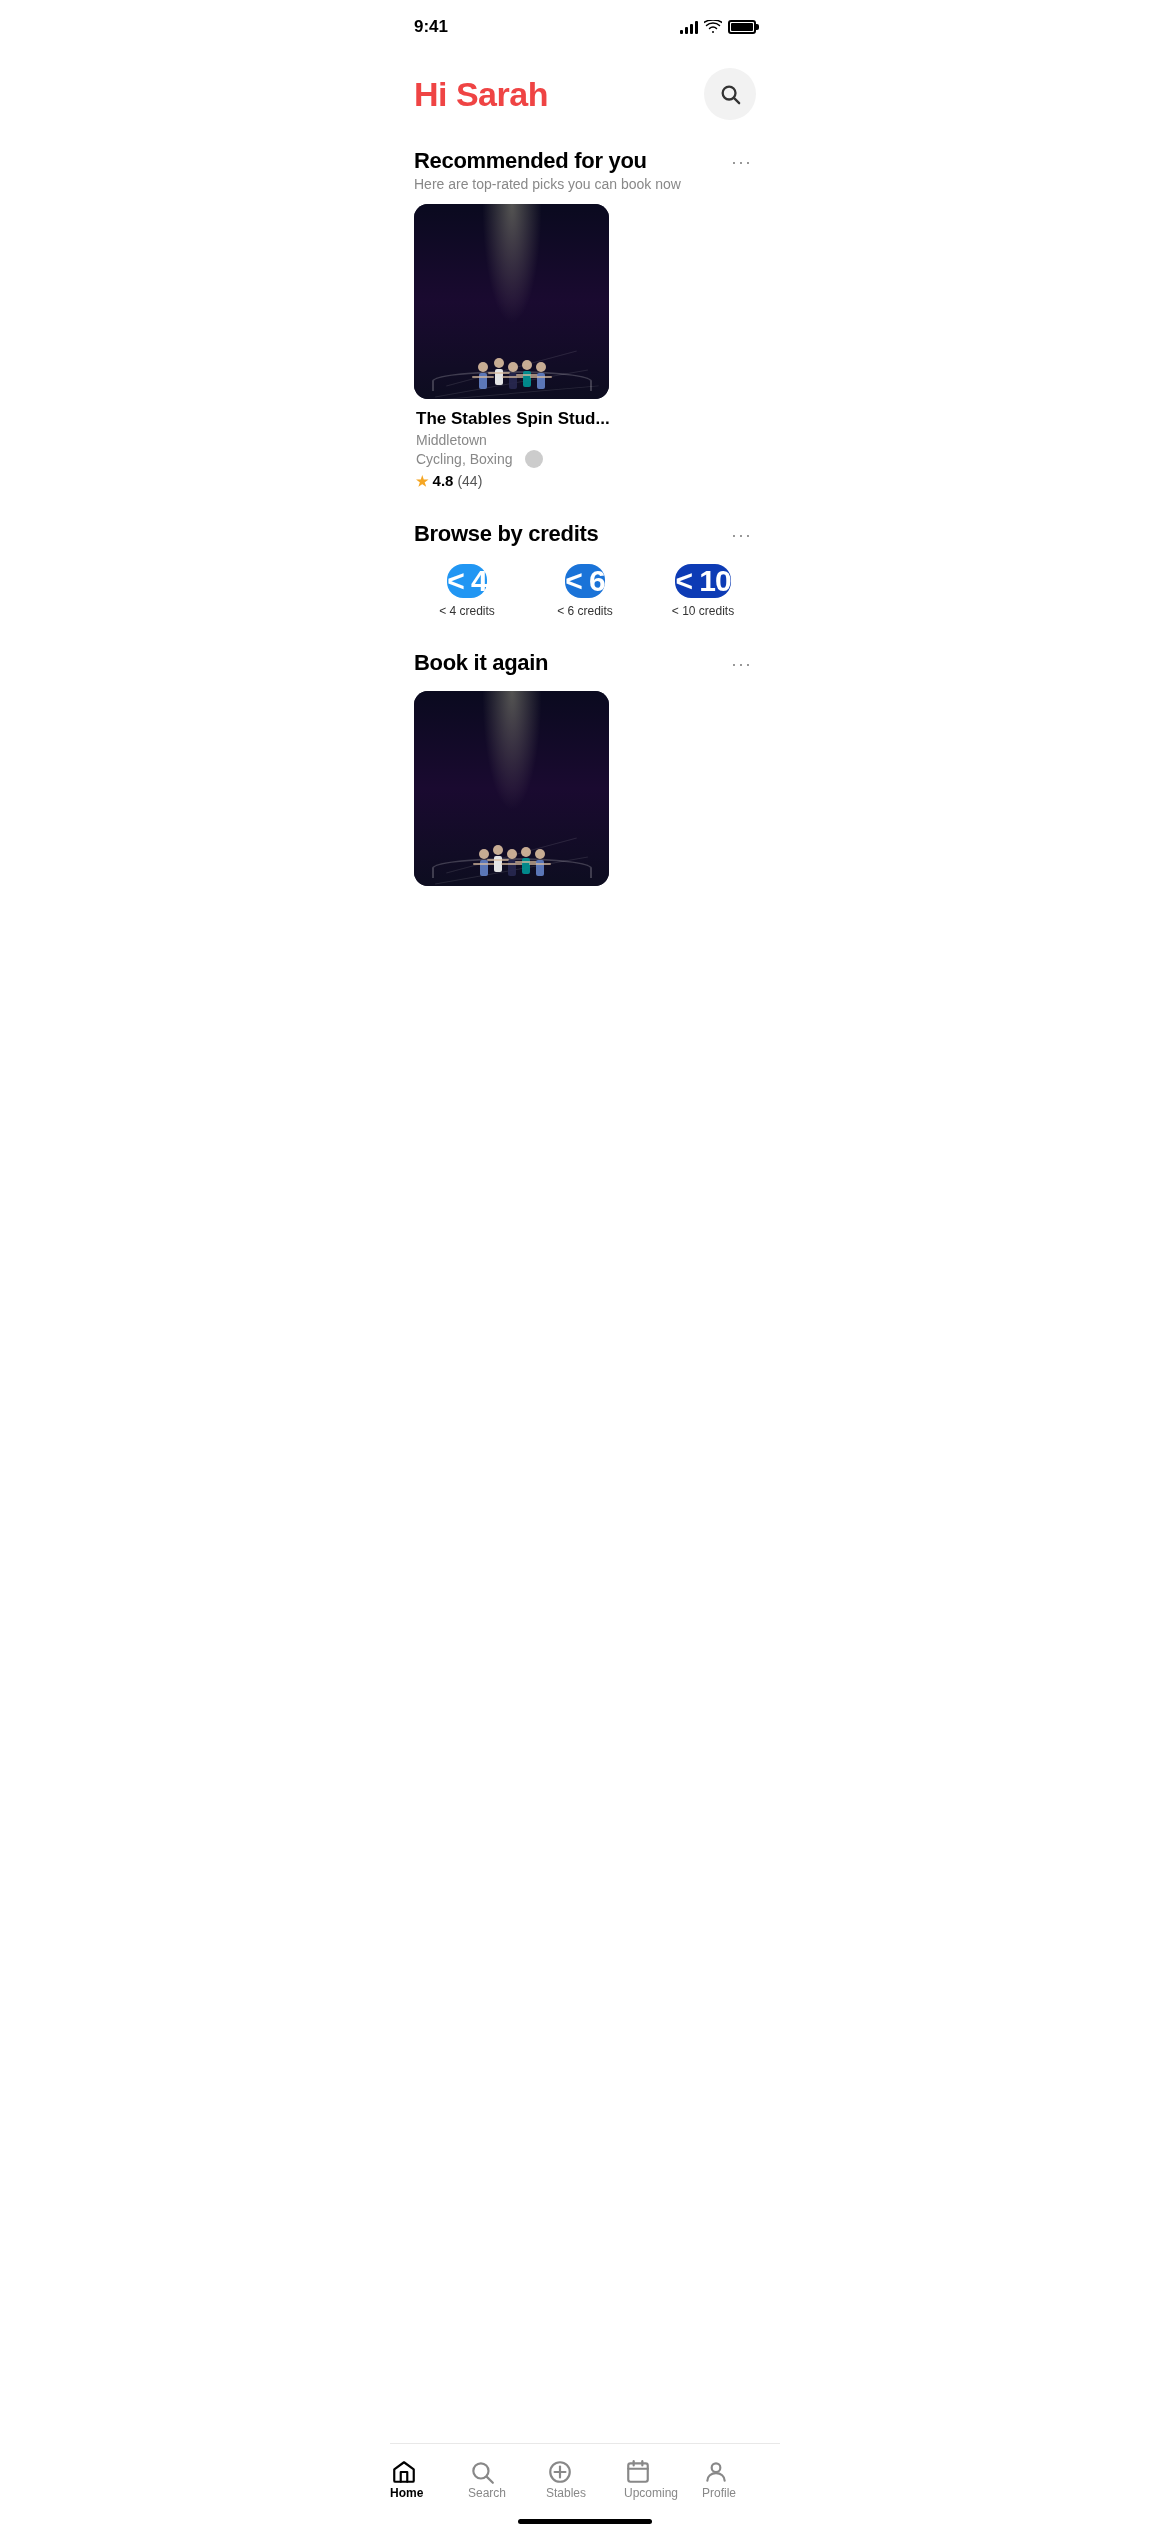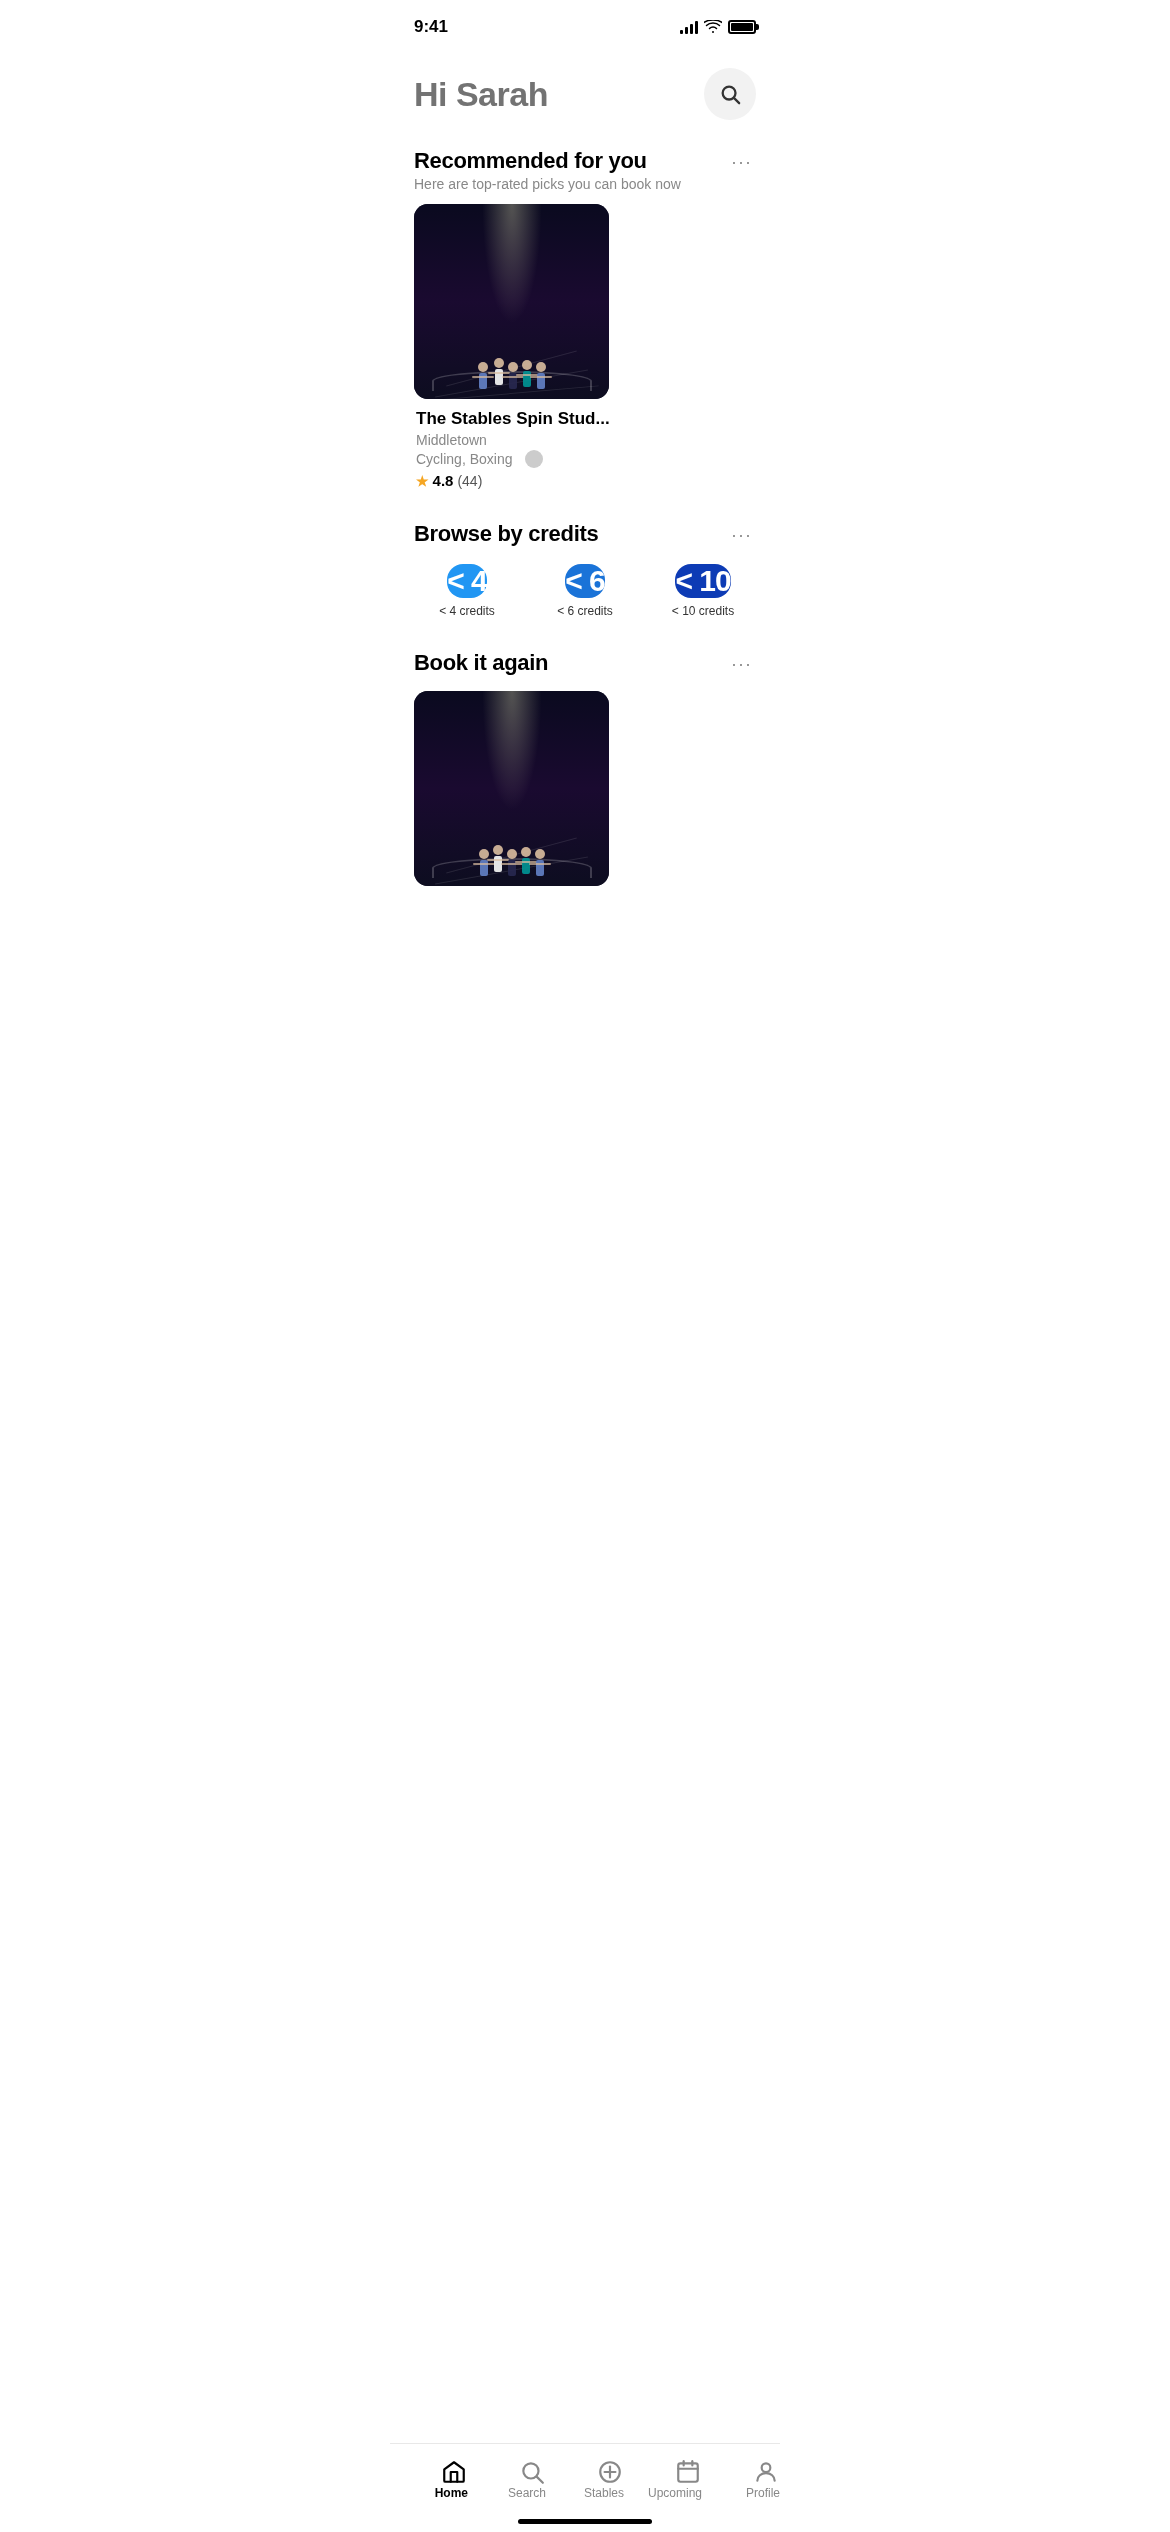--- a/index.html
+++ b/index.html
@@ -94,21 +94,21 @@
     .header {
       display: flex;
       justify-content: space-between;
       align-items: center;
       margin-bottom: 28px;
     }
 
     .greeting {
       font-size: 34px;
       font-weight: 800;
-      color: #737373;
+      color: #ef4444;
       letter-spacing: -0.5px;
     }
 
     .search-button {
       width: 52px;
       height: 52px;
       background: #f2f2f2;
       border-radius: 50%;
       border: none;
       cursor: pointer;
@@ -306,21 +306,21 @@
       border-top: 1px solid #e8e8e8;
       display: flex;
       padding: 10px 0 28px 0;
       z-index: 100;
     }
 
     .nav-item {
       flex: 1;
       display: flex;
       flex-direction: column;
-      align-items: flex-end;
+      align-items: flex-start;
       gap: 0;
       cursor: pointer;
       padding: 4px 0;
     }
 
     .nav-icon {
       width: 28px;
       height: 28px;
       display: flex;
       align-items: center;

